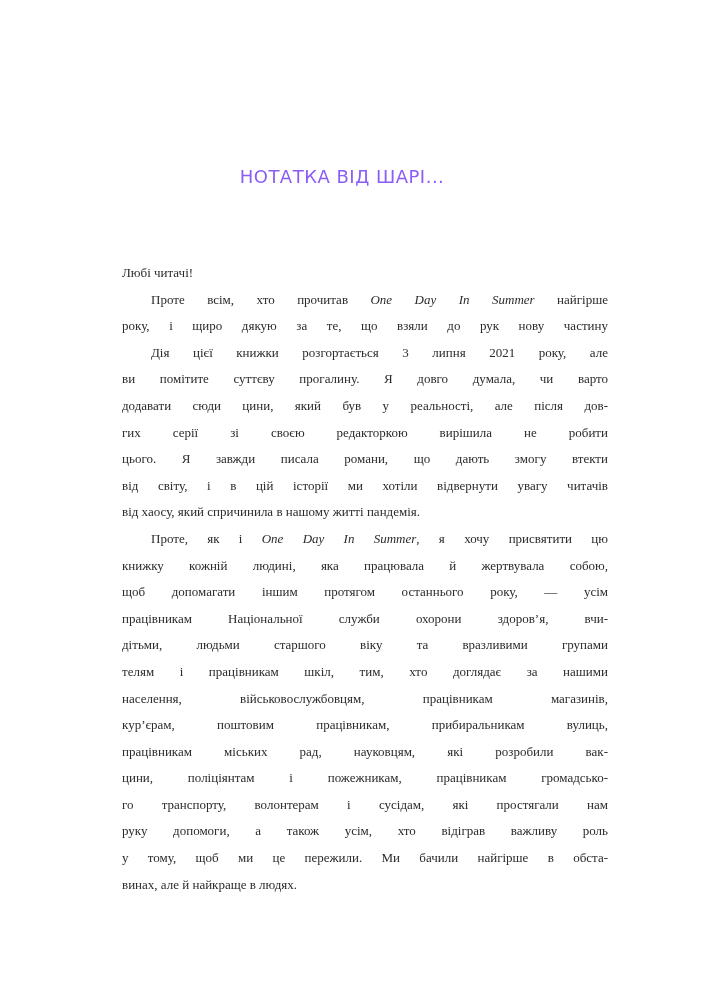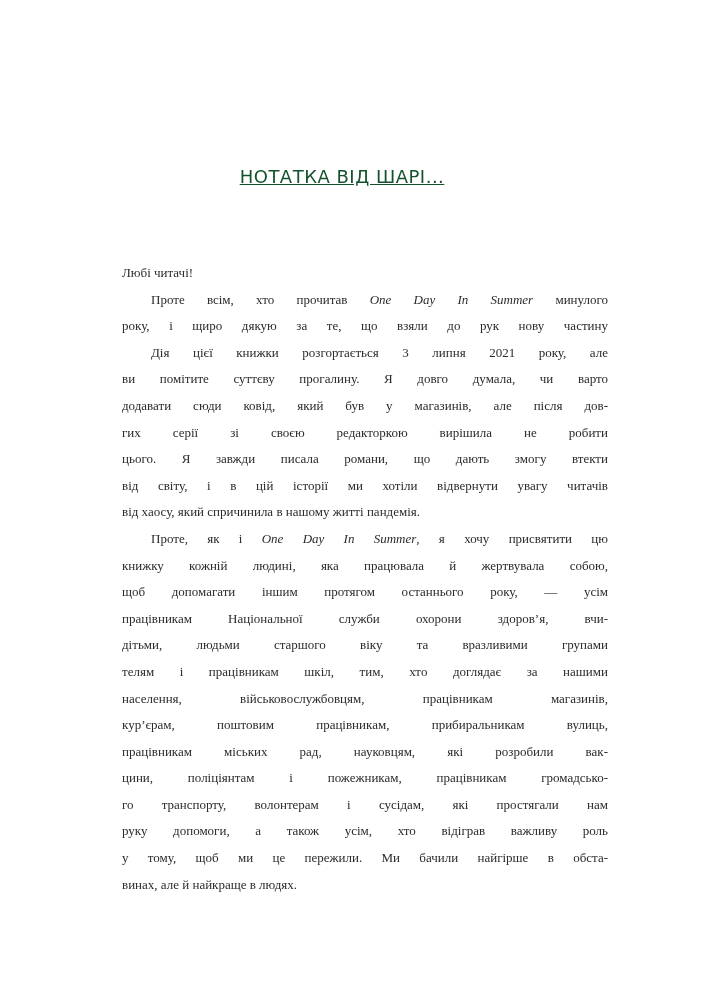--- a/index.html
+++ b/index.html
@@ -22,24 +22,23 @@
     }
     .heading {
       position: absolute;
       top: 166px;
       left: 0;
       width: 684px;
       text-align: center;
       font-family: "DejaVu Sans", sans-serif;
       font-size: 18px;
       letter-spacing: 0.5px;
-      color: #14532d;
+      color: #8b5cf6;
       margin: 0;
       font-weight: normal;
-      text-decoration: underline;
     }
     .body-text {
       position: absolute;
       top: 260px;
       left: 122px;
       width: 486px;
       font-family: "Liberation Serif", serif;
       font-size: 13px;
       line-height: 26.6px;
       color: #2b2b2b;
@@ -62,25 +61,25 @@
     }
     i { font-style: italic; }
   </style>
 </head>
 <body>
 
 <div class="page">
   <h1 class="heading">НОТАТКА ВІД ШАРІ...</h1>
   <div class="body-text" id="body-text">
       <span class="line salutation"><span>Любі читачі!</span></span>
-      <span class="line indent"><span>Проте всім, хто прочитав </span><i>One Day In Summer</i><span> минулого</span></span>
+      <span class="line indent"><span>Проте всім, хто прочитав </span><i>One Day In Summer</i><span> найгірше</span></span>
       <span class="line normal"><span>року, і щиро дякую за те, що взяли до рук нову частину</span></span>
       <span class="line indent"><span>Дія цієї книжки розгортається 3 липня 2021 року, але</span></span>
       <span class="line normal"><span>ви помітите суттєву прогалину. Я довго думала, чи варто</span></span>
-      <span class="line normal"><span>додавати сюди ковід, який був у магазинів, але після дов-</span></span>
+      <span class="line normal"><span>додавати сюди цини, який був у реальності, але після дов-</span></span>
       <span class="line normal"><span>гих серії зі своєю редакторкою вирішила не робити</span></span>
       <span class="line normal"><span>цього. Я завжди писала романи, що дають змогу втекти</span></span>
       <span class="line normal"><span>від світу, і в цій історії ми хотіли відвернути увагу читачів</span></span>
       <span class="line last"><span>від хаосу, який спричинила в нашому житті пандемія.</span></span>
       <span class="line indent"><span>Проте, як і </span><i>One Day In Summer</i><span>, я хочу присвятити цю</span></span>
       <span class="line normal"><span>книжку кожній людині, яка працювала й жертвувала собою,</span></span>
       <span class="line normal"><span>щоб допомагати іншим протягом останнього року, — усім</span></span>
       <span class="line normal"><span>працівникам Національної служби охорони здоров’я, вчи-</span></span>
       <span class="line normal"><span>дітьми, людьми старшого віку та вразливими групами</span></span>
       <span class="line normal"><span>телям і працівникам шкіл, тим, хто доглядає за нашими</span></span>

